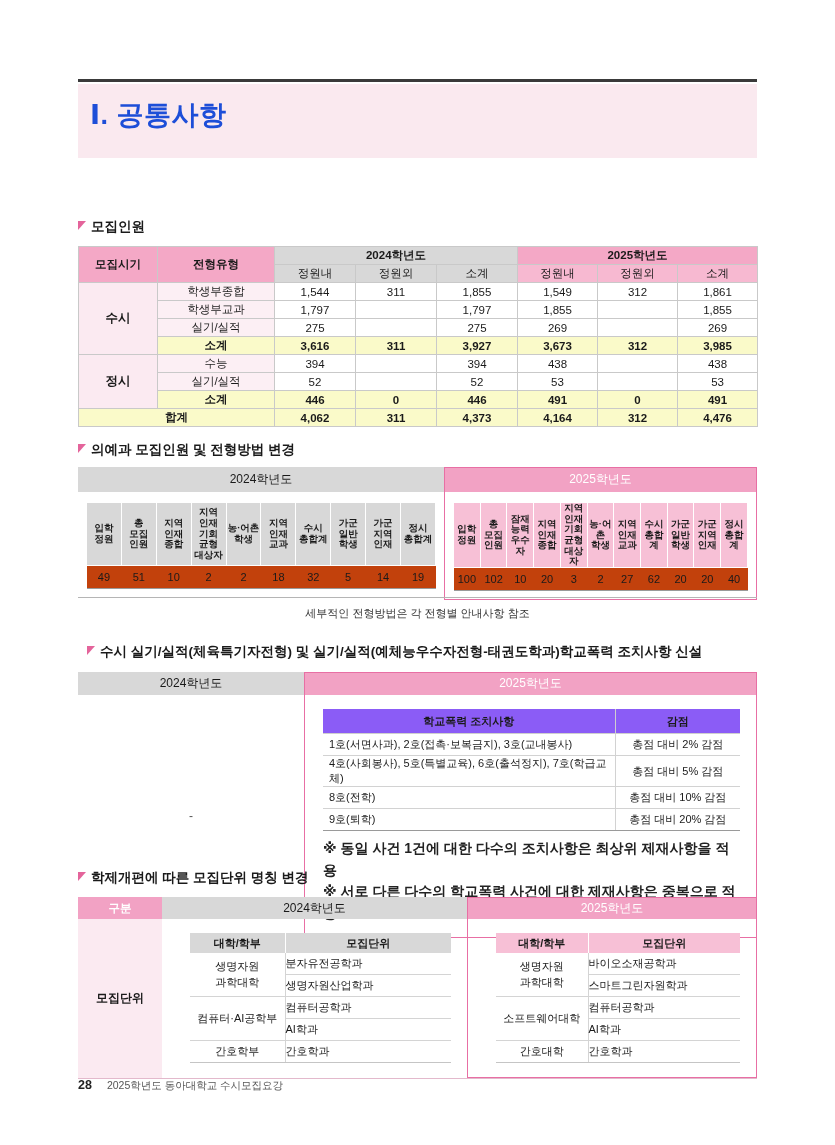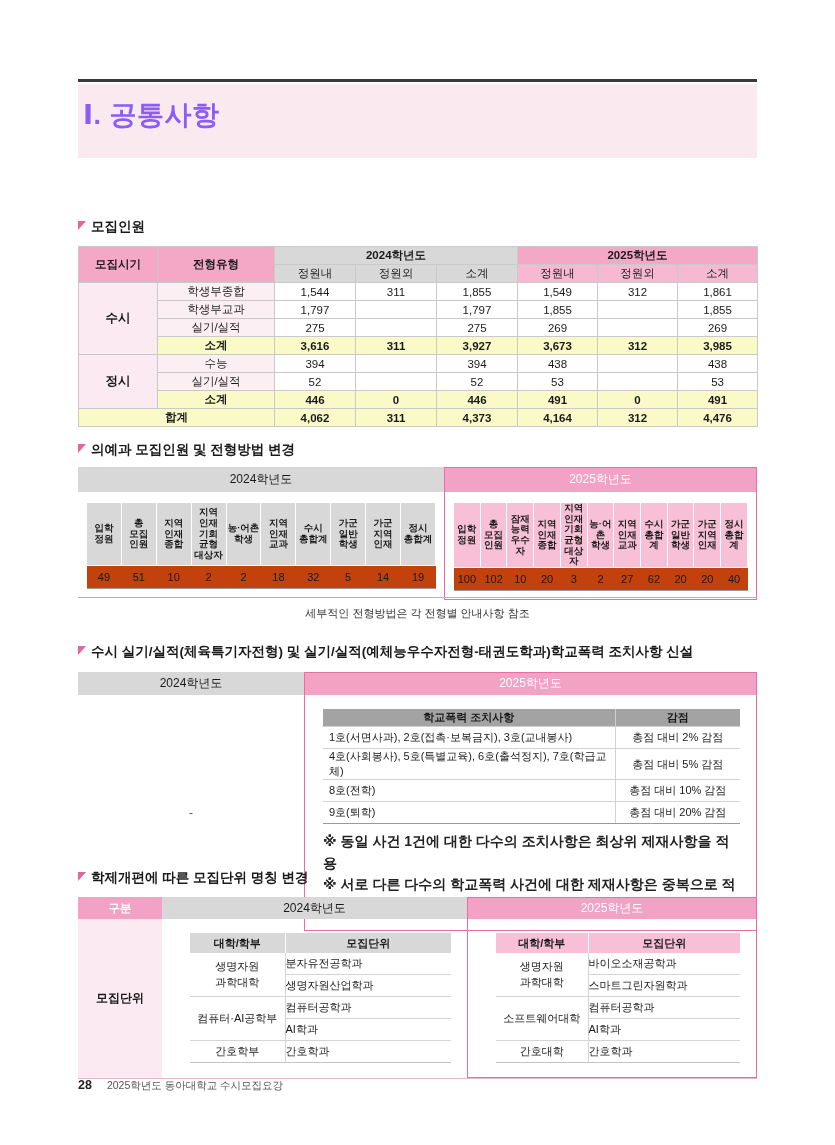--- a/index.html
+++ b/index.html
@@ -35,26 +35,26 @@
   .chapter-band {
     position: absolute;
     left: 78px;
     top: 84px;
     width: 679px;
     height: 74px;
     background: #fae9ef;
   }
   .chapter-title {
     position: absolute;
-    left: 83px;
+    left: 90px;
     top: 97px;
     font-size: 27px;
     font-weight: bold;
     letter-spacing: .5px;
-    color: #8b5cf6;
+    color: #1d4ed8;
   }
 
   
   .section-band {
     position: absolute;
     left: 78px;
     top: 170px;
     width: 679px;
     height: 26px;
     background: #e07ba8;
@@ -183,21 +183,21 @@
   .viol-right {
     width: 453px; box-sizing: border-box; padding: 14px 18px 12px 18px;
     border: 1.6px solid #e86fa4; border-top: none;
   }
   .viol-outline-top {
     position: absolute; left: 226px; top: 0; width: 453px; height: 23px;
     border: 1.6px solid #e86fa4; border-bottom: none; box-sizing: border-box;
   }
   .viol-tbl { width: 100%; border-collapse: collapse; table-layout: fixed; }
   .viol-tbl th {
-    background: #a3a3a3; font-size: 11px; font-weight: bold; height: 17px;
+    background: #8b5cf6; font-size: 11px; font-weight: bold; height: 24px;
     border-bottom: .8px solid #cfcfcf;
   }
   .viol-tbl th.sep { border-left: .8px solid #cfcfcf; }
   .viol-tbl td { font-size: 11px; height: 21px; border-bottom: .8px solid #d2d2d2; }
   .viol-tbl td.desc { text-align: left; padding-left: 6px; }
   .viol-tbl td.sep  { border-left: .8px solid #d2d2d2; }
   .viol-tbl tr:last-child td { border-bottom: 1.1px solid #9a9a9a; }
   .viol-notes { margin-top: 7px; }
   .viol-notes div { font-size: 14px; line-height: 1.55; color: #222; font-weight: bold; }
 
@@ -439,21 +439,21 @@
                 <td>20</td>
                 <td>40</td>
               </tr>
             </tbody>
           </table>
       </div>
     </div>
   </div>
   <div class="med-note">세부적인 전형방법은 각 전형별 안내사항 참조</div>
 
-  <div class="sub-head" style="left:78px; top:643px;">
+  <div class="sub-head" style="left:87px; top:643px;">
     <span class="flag"></span><span>수시 실기/실적(체육특기자전형) 및 실기/실적(예체능우수자전형-태권도학과)학교폭력 조치사항 신설</span>
   </div>
 
   <div class="viol-wrap">
     <div class="viol-head">
       <div class="viol-head-2024">2024학년도</div>
       <div class="viol-head-2025">2025학년도</div>
     </div>
     <div class="viol-outline-top"></div>
     <div class="viol-body">

